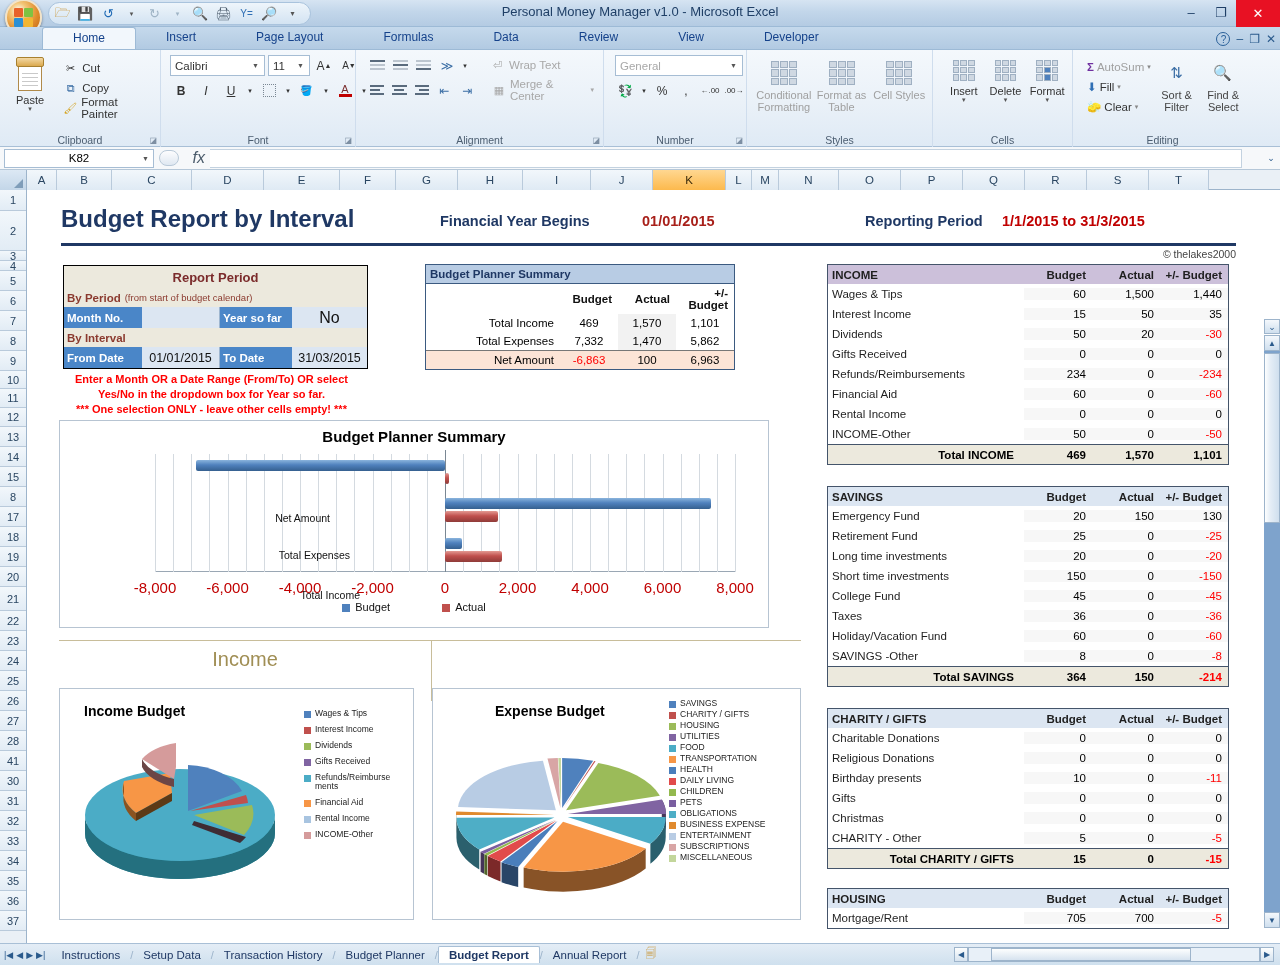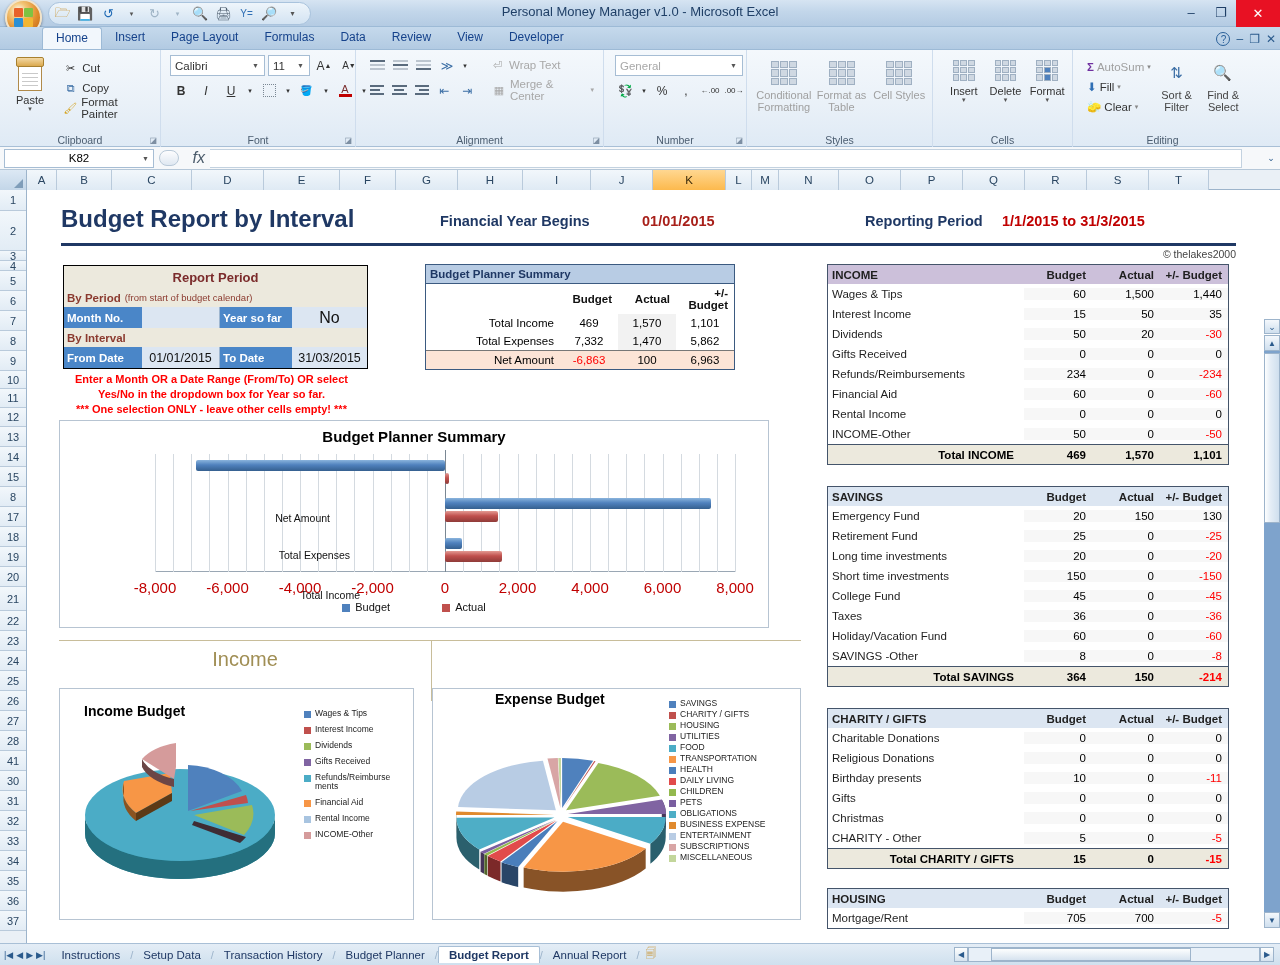--- a/index.html
+++ b/index.html
@@ -47,21 +47,21 @@
   .win-btn { width: 30px; height: 23px; margin-top:1px; display:flex;align-items:center;justify-content:center;
              font-size: 13px; color:#1f3f66; }
   .win-btn.close { width: 44px; background:#e81123; color:#fff; height:27px;margin-top:0; }
 
   
   #ribbon-tabs {
     height: 23px; background: linear-gradient(to bottom,#c5d9ec,#b2cae2);
     display: flex; align-items: flex-end; padding-left: 42px; position: relative;
     border-bottom: 1px solid #9dbad6;
   }
-  .rtab { font-size: 12px; color:#15428b; padding: 3px 13px 4px; height: 22px; line-height:15px; cursor:default; }
+  .rtab { font-size: 12px; color:#15428b; padding: 3px 30px 4px; height: 22px; line-height:15px; cursor:default; }
   .rtab.active { background:#f2f7fc; border:1px solid #9dbad6; border-bottom:none;
                  border-radius: 3px 3px 0 0; color:#15428b; font-weight:normal; }
   .ribbon-right { position:absolute; right:4px; bottom:3px; display:flex; gap:6px; align-items:center; }
   .ribbon-right span { font-size:12px; color:#2a5a8c; }
   .help-circle { width:14px;height:14px;border-radius:50%;border:1.5px solid #2a6099;color:#2a6099;
                  font-size:10px;display:flex;align-items:center;justify-content:center;}
 
   
   #ribbon {
     height: 97px; background: linear-gradient(to bottom,#f4f8fc 0%,#eaf1f8 55%,#dfeaf5 100%);
@@ -880,21 +880,21 @@
               <span>Rental Income</span>
             </div>
             <div style="margin-bottom: 7px;">
               <i style="background:#d59b9b"></i>
               <span>INCOME-Other</span>
             </div>
           </div>
       </div>
 
       <div class="piebox" style="left:405px;width:369px">
-        <div class="pie-title" style="left:62px;top:2px">Expense Budget</div>
+        <div class="pie-title" style="left:62px;top:14px">Expense Budget</div>
         <svg width="260" height="180" viewBox="0 0 260 180" style="position:absolute;left:10px;top:34px">
           <g id="expense-pie">
               <path d="M218.78202479987448,76.59799371837066 A98,50 0 0 1 222.92582371438056,91.00585880139128 L222.92582371438056,111.00585880139128 A98,50 0 0 0 218.78202479987448,96.59799371837066 Z" fill="rgb(70,55,89)"></path>
               <path d="M13.004705129726275,92.08018511023938 A98,50 0 0 1 13.210665497087746,88.53966861697657 L13.210665497087746,108.53966861697657 A98,50 0 0 0 13.004705129726275,112.08018511023938 Z" fill="rgb(123,76,25)"></path>
               <path d="M222.7198451869453,93.98264037447458 A98,50 0 0 1 207.3689776444362,120.82807187145536 L207.3689776444362,140.82807187145536 A98,50 0 0 0 222.7198451869453,113.98264037447458 Z" fill="rgb(41,95,109)"></path>
               <path d="M36.25887545816771,126.48897106274453 A98,50 0 0 1 13.428856063430786,94.69590562825194 L13.428856063430786,114.69590562825194 A98,50 0 0 0 36.25887545816771,146.48897106274453 Z" fill="rgb(43,96,109)"></path>
               <path d="M41.02975006074948,130.70512966427026 A98,50 0 0 1 37.58369599589004,128.7133088272807 L37.58369599589004,148.7133088272807 A98,50 0 0 0 41.02975006074948,150.70512966427026 Z" fill="rgb(67,52,88)"></path>
               <path d="M44.28837935817644,132.5417739100999 A98,50 0 0 1 41.261547396688485,130.95518034658627 L41.261547396688485,150.95518034658627 A98,50 0 0 0 44.28837935817644,152.5417739100999 Z" fill="rgb(81,102,43)"></path>
               <path d="M57.511355258327846,138.41295354967312 A98,50 0 0 1 44.834636335144836,133.04635867617694 L44.834636335144836,153.04635867617694 A98,50 0 0 0 57.511355258327846,158.41295354967312 Z" fill="rgb(124,41,41)"></path>
               <path d="M75.18717847867916,143.88913096553745 A98,50 0 0 1 58.557586939926914,139.13154260315324 L58.557586939926914,159.13154260315324 A98,50 0 0 0 75.18717847867916,163.88913096553745 Z" fill="rgb(41,69,103)"></path>

